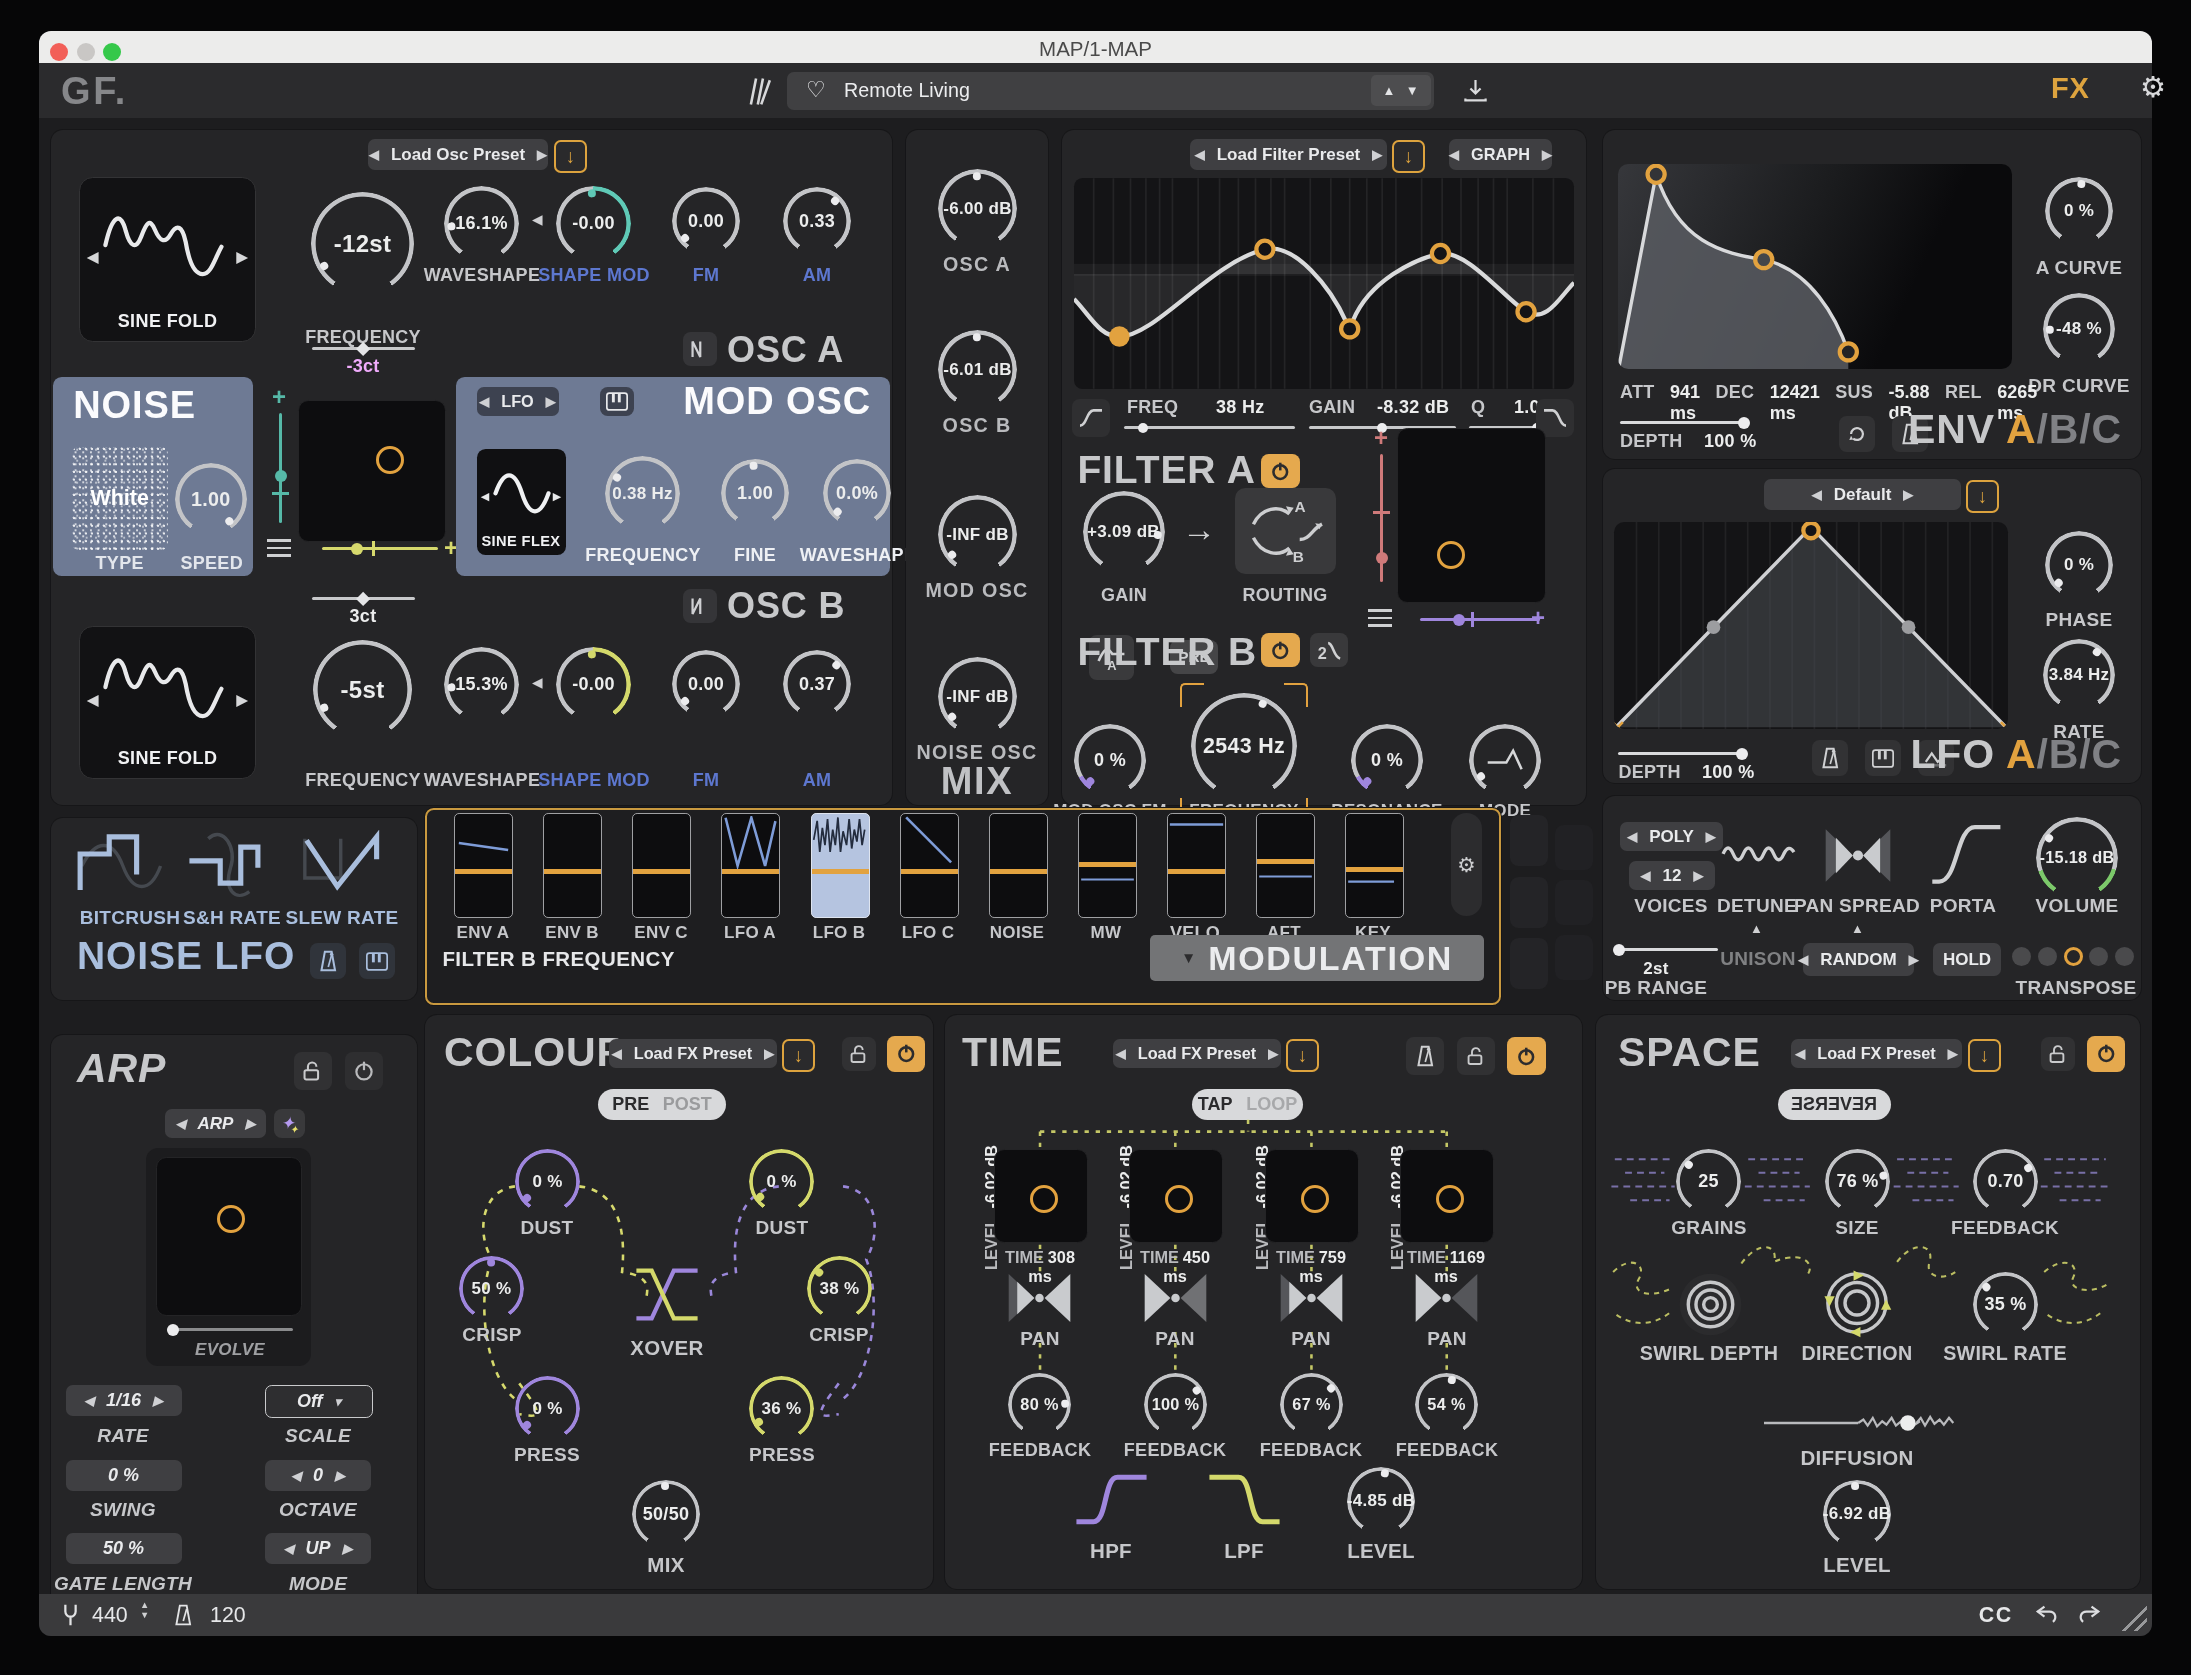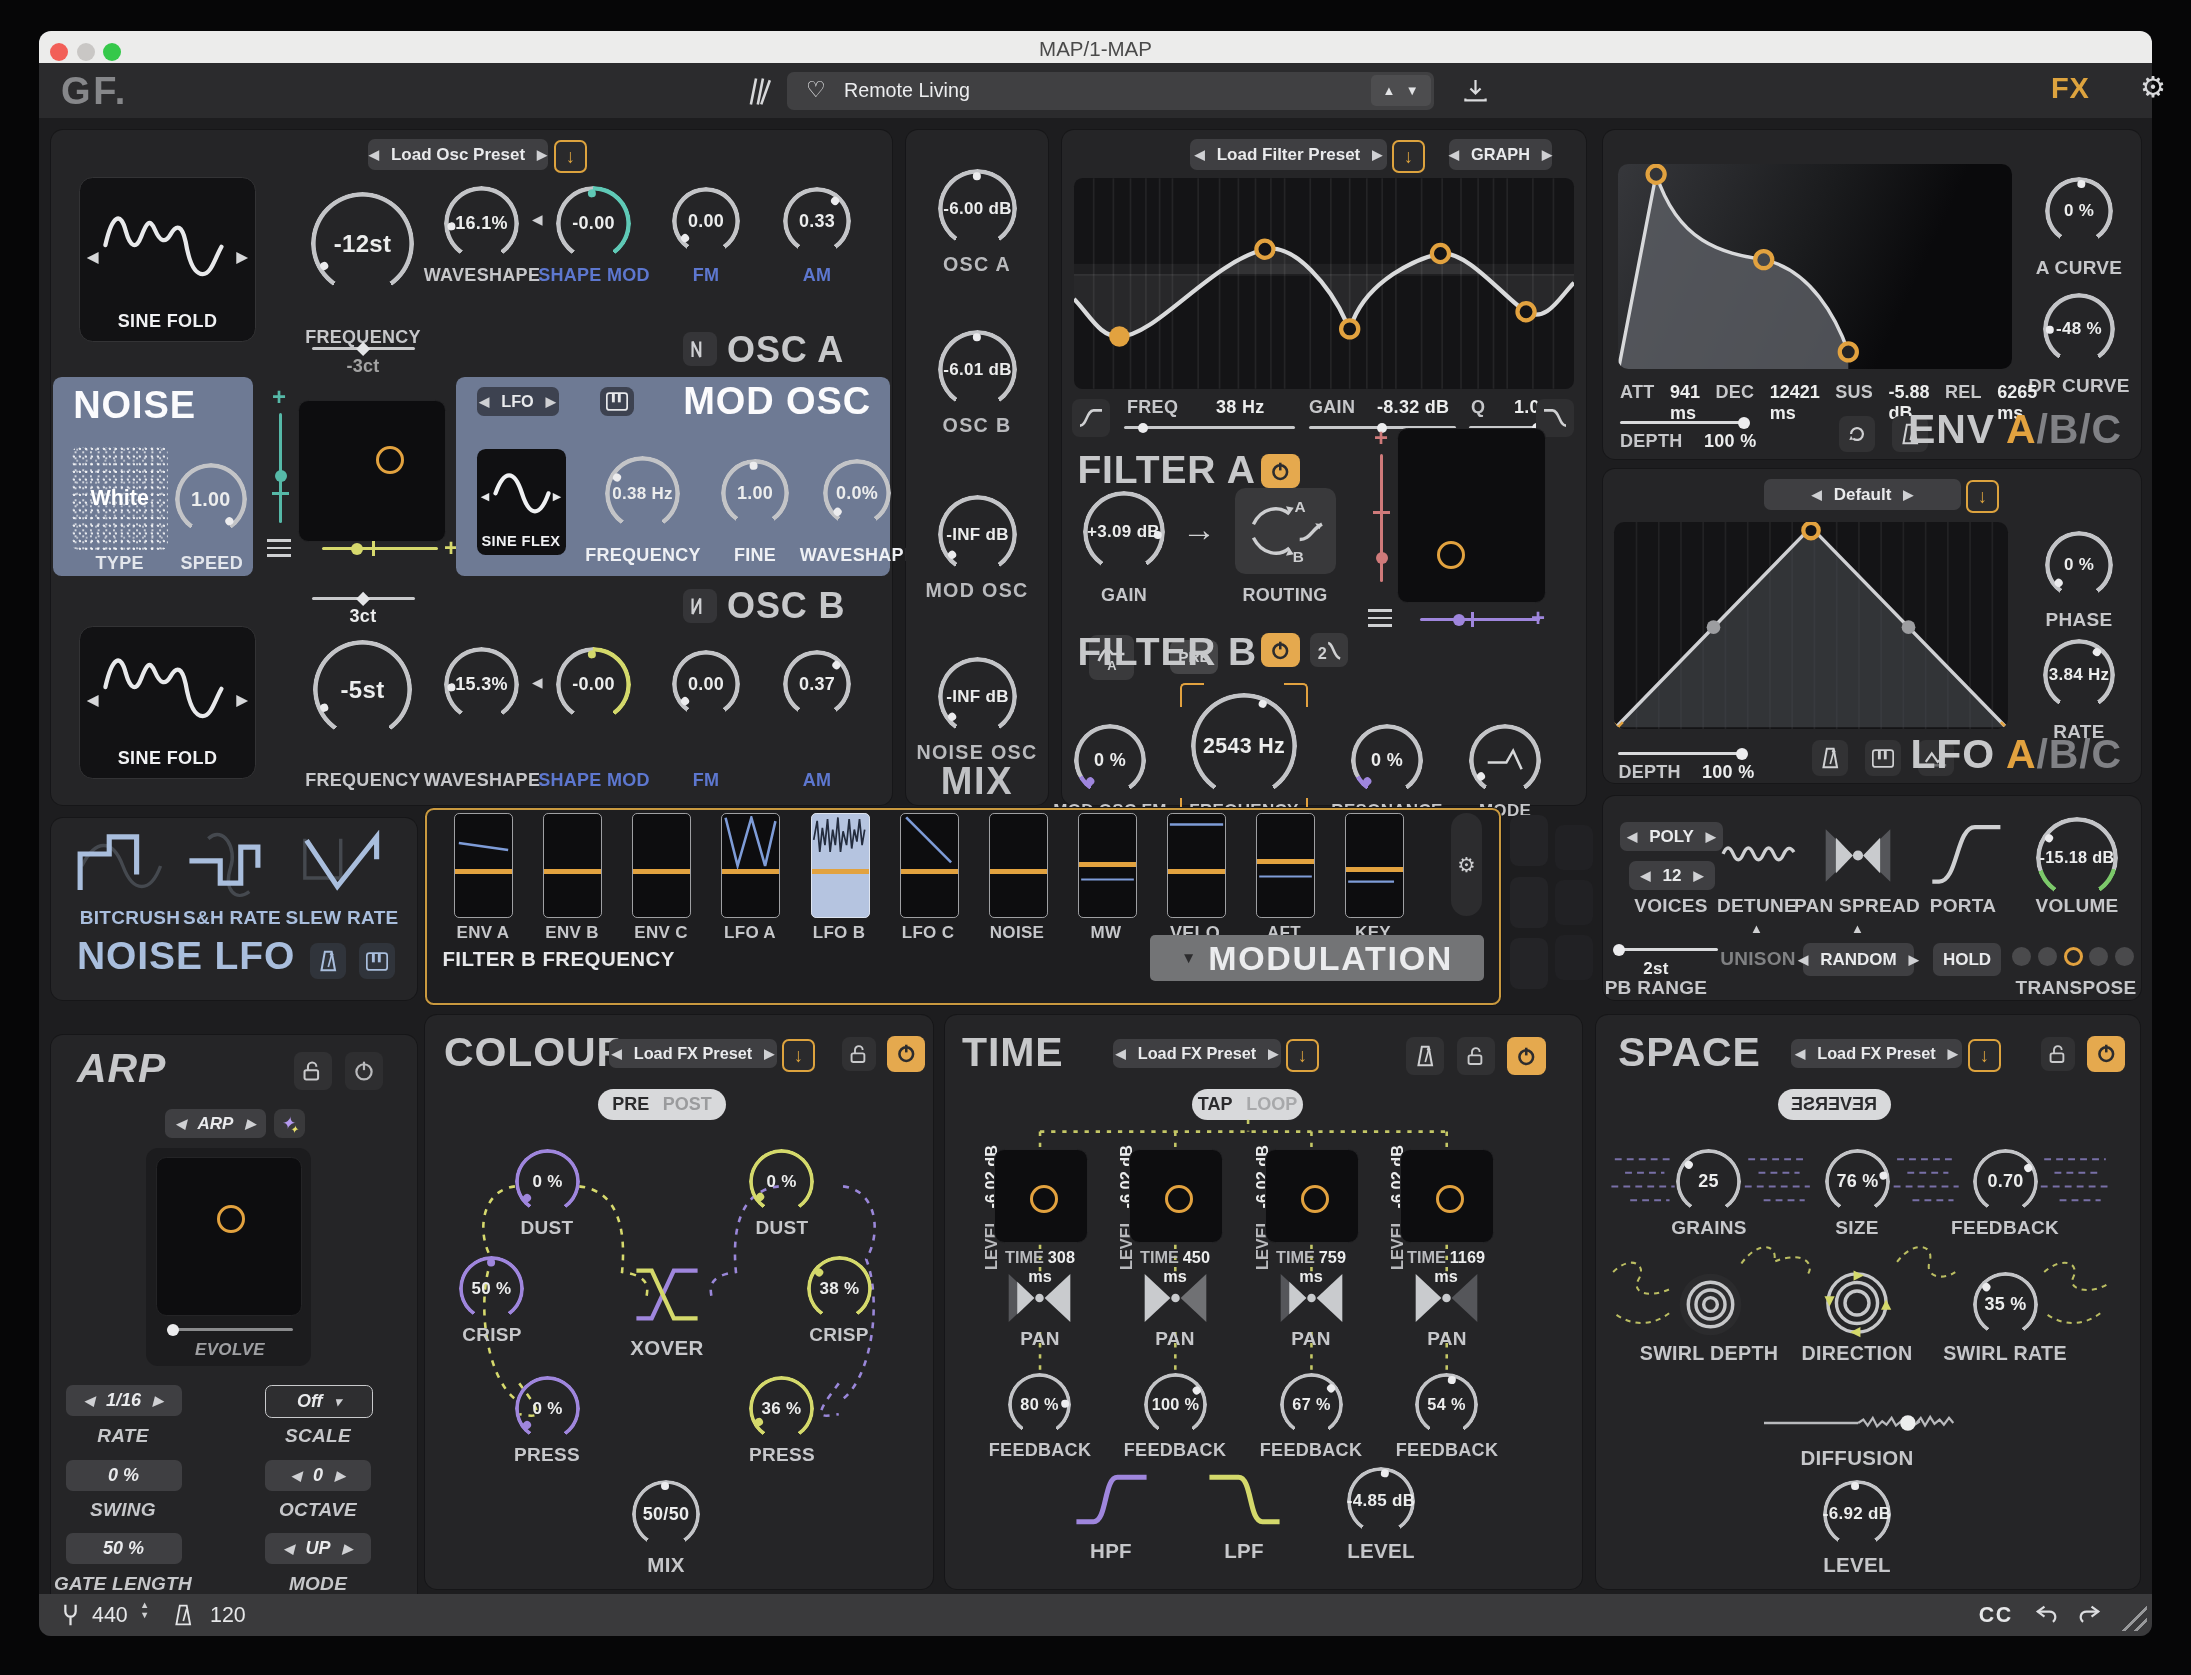--- a/index.html
+++ b/index.html
@@ -107,21 +107,21 @@
     </div>
 
     <div class="k" style="--s:103px;--fs:24px;left:260px;top:62px;">
       <i style="--da:-120deg"></i>
         <b>-12st</b>
       </div>
     <div class="lb" style="left:312px;top:197px;">FREQUENCY</div>
     <div class="hsl" style="left:261px;top:217px;width:103px;">
       <span class="diam" style="left:46px;top:-3.4px;"></span>
       </div>
-    <div class="lb" style="left:312px;top:226px;color:#a3a3a3;text-align:center;">-3ct</div>
+    <div class="lb" style="left:312px;top:226px;color:#f0abfc;text-align:center;">-3ct</div>
 
     <div class="k" style="--s:75px;left:393px;top:56px;">
       <i style="--da:-95deg"></i>
         <b>16.1%</b>
       </div>
     <div class="lb" style="left:431px;top:135px;">WAVESHAPE</div>
     <span class="abs" style="left:481px;top:81px;font-size:13.7px;color:#cfd0d3;">◀</span>
 
     <div class="k" style="--s:75px;--seg:#c3c4c7 0 40%, #5fc9b6 40% 80.5%, #0000 80.5%;left:505px;top:56px;">
       <i style="--da:-4deg;--dc:#5fc9b6;"></i>

